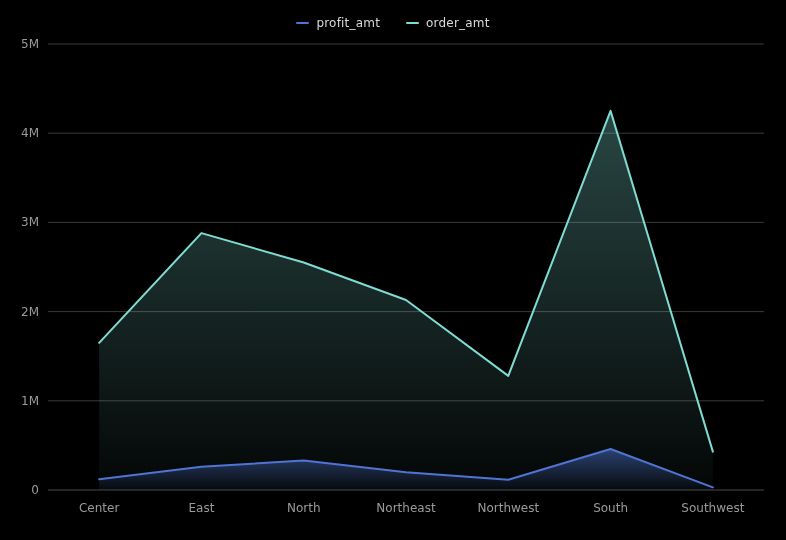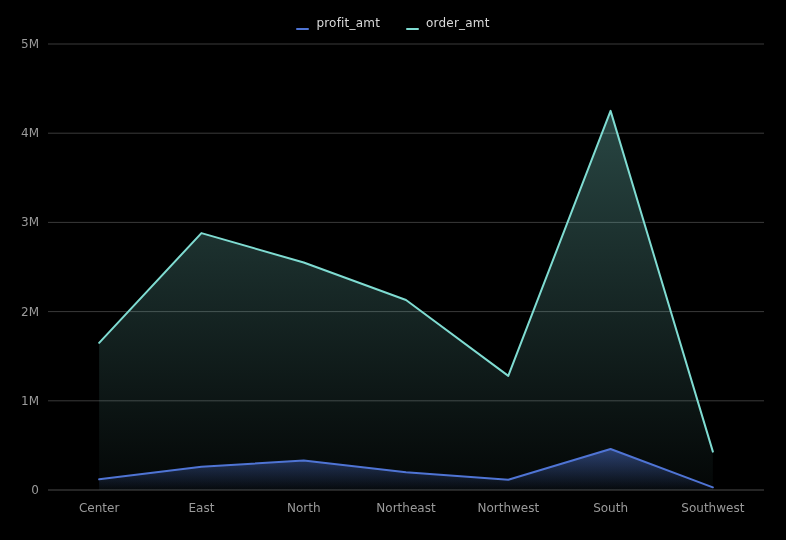--- a/index.html
+++ b/index.html
@@ -23,21 +23,21 @@
     left: 0;
     width: 100%;
     display: flex;
     justify-content: center;
     align-items: center;
     gap: 26px;
     z-index: 2;
   }
   .legend-item {
     display: flex;
-    align-items: flex-end;
+    align-items: center;
     gap: 7px;
     cursor: pointer;
   }
   .legend-swatch {
     width: 13px;
     height: 2px;
     border-radius: 1px;
     display: inline-block;
   }
   .legend-label {

